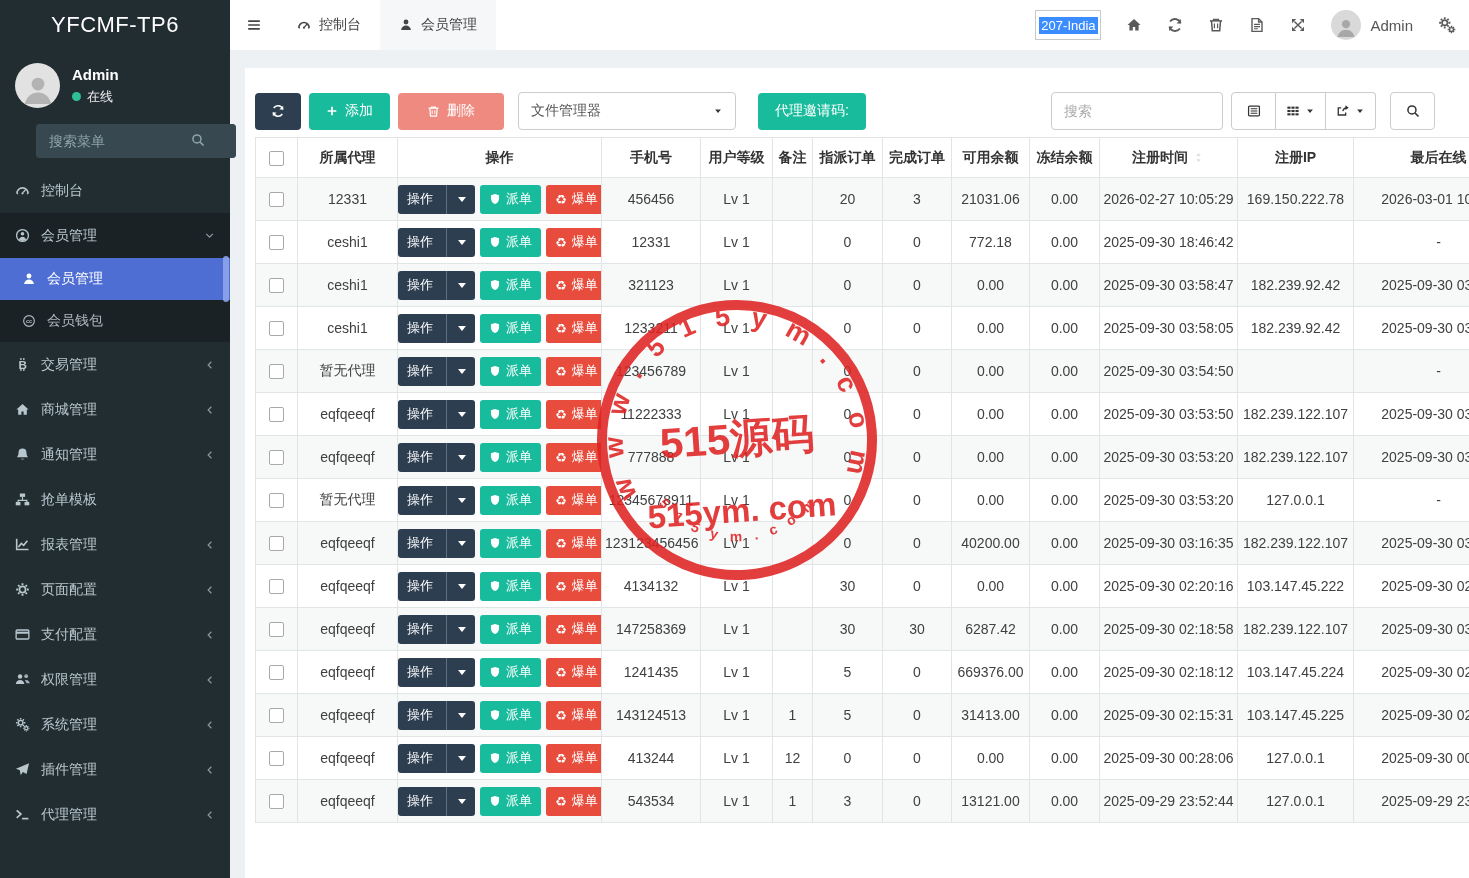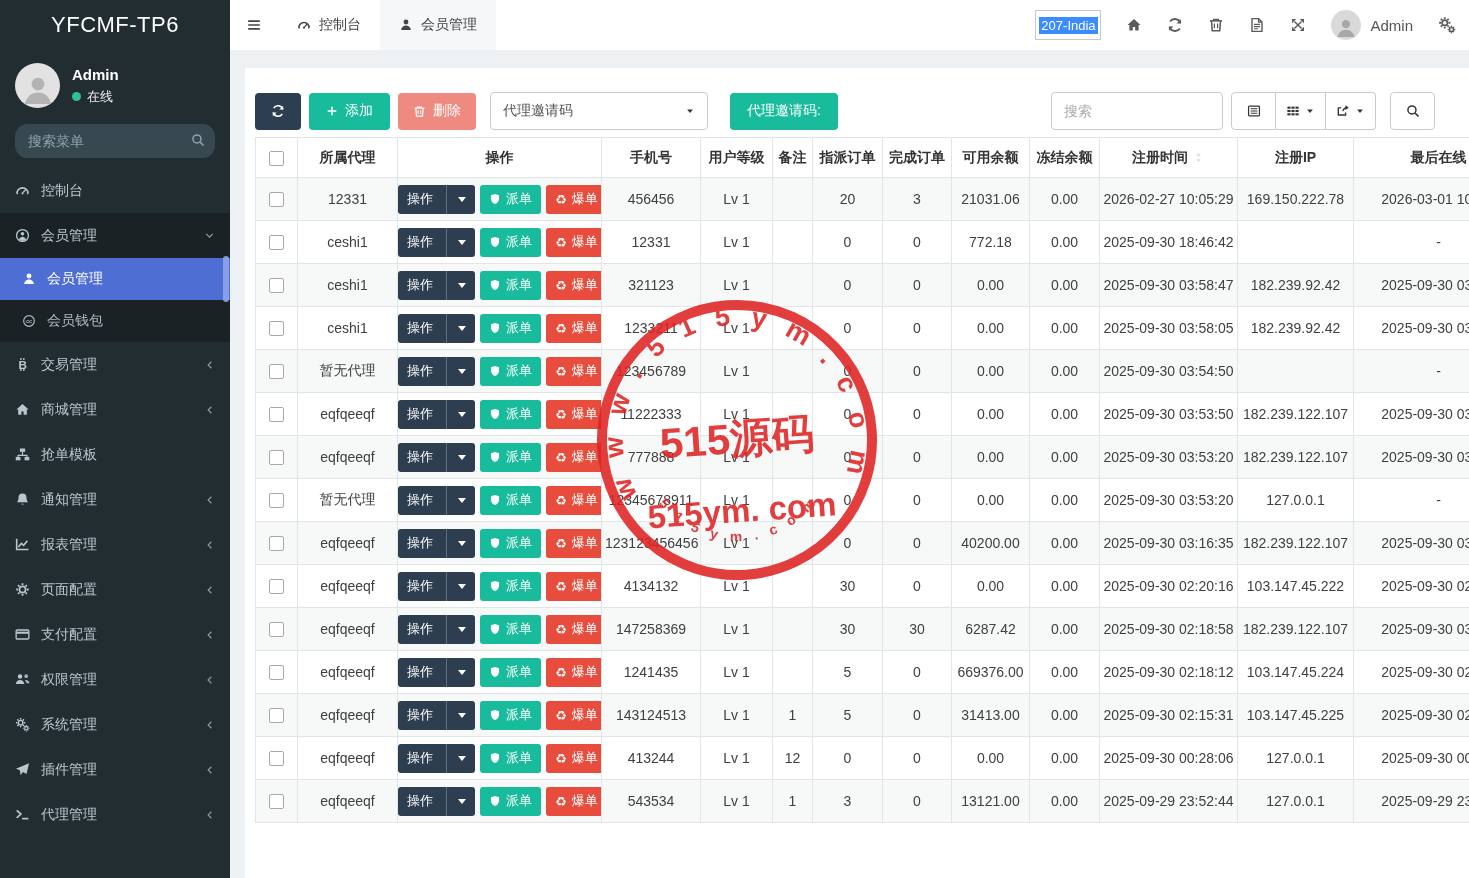--- a/index.html
+++ b/index.html
@@ -17,22 +17,22 @@
   .logo { height:50px; line-height:50px; text-align:center; color:#fff; font-size:22px; letter-spacing:.5px; }
   .logo b { font-weight:normal; }
   .user-panel { display:flex; align-items:center; gap:12px; padding:13px 15px 10px; }
   .avatar-big { width:45px; height:45px; border-radius:50%; background:#e2e2e2; color:#b3b3b3;
     display:flex; align-items:center; justify-content:center; overflow:hidden; }
   .avatar-big .ico{width:34px;height:34px; margin-top:8px;}
   .user-name { color:#fff; font-weight:bold; font-size:15px; margin-bottom:5px; }
   .user-status { display:flex; align-items:center; gap:6px; color:#eee; font-size:13px; }
   .status-dot { width:9px; height:9px; border-radius:50%; background:#2fbf96; display:inline-block; }
   .side-search { position:relative; margin:6px 15px 10px; }
-  .side-search input { width:100%; height:34px; background:#374850; border:1px solid #374850; border-radius:12px;
-    color:#ccc; padding:0 32px 0 12px; font-size:14px; font-family:inherit; outline:none; }
+  .side-search input { width:100%; height:34px; background:#374850; border:1px solid #374850; border-radius:3px;
+    color:#ccc; padding:0 32px 0 12px; font-size:14px; font-family:inherit; outline:none;margin-left:21px; }
   .side-search input::placeholder { color:#90a4ab; }
   .side-search .ico { position:absolute; right:10px; top:9px; color:#90a4ab; }
   .menu { list-style:none; }
   .menu-item { height:45px; display:flex; align-items:center; gap:11px; padding:0 15px; font-size:14px; cursor:pointer; color:#b8c7ce; }
   .menu-group.open { background:#1a2226; }
   .mi-label { flex:1; }
   .chev { color:#8d979e; width:11px; height:11px; }
   .submenu-item { height:42px; display:flex; align-items:center; gap:11px; padding:0 15px 0 22px; font-size:14px; color:#aeb9bf; cursor:pointer; }
   .submenu-item.active { background:#4e6ed4; color:#fff; }
   .side-thumb { position:absolute; right:1px; top:256px; width:6px; height:46px; background:#8fa3e8; opacity:.9; border-radius:3px; }
@@ -58,21 +58,21 @@
   .page-tab { height:40px; min-width:57px; padding:0 16px; display:flex; align-items:center; justify-content:center;
     background:#e2e6e9; color:#98a2a8; font-size:14px; border-radius:3px 3px 0 0; cursor:pointer; }
   .page-tab.active { background:#fff; color:#555; }
   .panel-body { flex:1; background:#fff; overflow:hidden; position:relative; }
 
   .toolbar { display:flex; align-items:center; gap:8px; padding:24px 34px 0 10px; }
   .btn { border:none; display:inline-flex; align-items:center; justify-content:center; gap:7px; color:#fff;
     font-size:14px; font-family:inherit; border-radius:4px; cursor:pointer; height:37px; }
   .btn.dark { background:#2c3e50; width:46px; }
   .btn.green { background:#18bc9c; padding:0 17px; }
-  .btn.redlight { background:#ee8a80; padding:0 15px; }
+  .btn.redlight { background:#ee8a80; padding:0 29px; }
   .select { width:218px; height:38px; border:1px solid #c8cdd2; border-radius:4px; background:#fff;
     display:flex; align-items:center; padding:0 12px; color:#555; cursor:pointer; margin-left:6px; }
   .select span.txt { flex:1; }
   .select .ico { color:#333; }
   .toolbar .btn.green.invite { margin-left:14px; }
   .toolbar-right { margin-left:auto; display:flex; align-items:center; gap:8px; }
   .search-input { width:172px; height:38px; border:1px solid #ccc; border-radius:4px; padding:0 12px;
     font-size:14px; font-family:inherit; color:#555; outline:none; }
   .search-input::placeholder { color:#aaa; }
   .btn-group { display:flex; }
@@ -208,41 +208,41 @@
        <span class="mi-label">商城管理</span>
         <span class="ico chev s10">
           <svg viewBox="0 0 16 16" xmlns="http://www.w3.org/2000/svg">
             <path d="M10.2 2.8 5 8l5.2 5.2" fill="none" stroke="currentColor" stroke-width="1.9"></path>
           </svg>
         </span>
       </div>
       <div class="menu-item">
         <span class="ico">
           <svg viewBox="0 0 16 16" xmlns="http://www.w3.org/2000/svg">
+            <path d="M8 1.5A4.2 4.2 0 0 0 3.8 5.7c0 3.2-1 4.6-1.7 5.3h11.8c-.7-.7-1.7-2.1-1.7-5.3A4.2 4.2 0 0 0 8 1.5z" fill="currentColor"></path>
+            <path d="M6.5 12.4a1.6 1.6 0 0 0 3 0z" fill="currentColor"></path>
+          </svg>
+        </span>
+       <span class="mi-label">通知管理</span>
+        <span class="ico chev s10">
+          <svg viewBox="0 0 16 16" xmlns="http://www.w3.org/2000/svg">
+            <path d="M10.2 2.8 5 8l5.2 5.2" fill="none" stroke="currentColor" stroke-width="1.9"></path>
+          </svg>
+        </span>
+      </div>
+      <div class="menu-item">
+        <span class="ico">
+          <svg viewBox="0 0 16 16" xmlns="http://www.w3.org/2000/svg">
             <rect x="5.2" y="1.6" width="5.6" height="3.6" fill="currentColor"></rect>
             <rect x="0.8" y="10.6" width="5" height="3.6" fill="currentColor"></rect>
             <rect x="10.2" y="10.6" width="5" height="3.6" fill="currentColor"></rect>
             <path d="M8 5.2v2.4M3.3 10.6V8.9h9.4v1.7M8 7.6v1.3" fill="none" stroke="currentColor" stroke-width="1.2"></path>
           </svg>
         </span>
        <span class="mi-label">抢单模板</span>
-      </div>
-      <div class="menu-item">
-        <span class="ico">
-          <svg viewBox="0 0 16 16" xmlns="http://www.w3.org/2000/svg">
-            <path d="M8 1.5A4.2 4.2 0 0 0 3.8 5.7c0 3.2-1 4.6-1.7 5.3h11.8c-.7-.7-1.7-2.1-1.7-5.3A4.2 4.2 0 0 0 8 1.5z" fill="currentColor"></path>
-            <path d="M6.5 12.4a1.6 1.6 0 0 0 3 0z" fill="currentColor"></path>
-          </svg>
-        </span>
-       <span class="mi-label">通知管理</span>
-        <span class="ico chev s10">
-          <svg viewBox="0 0 16 16" xmlns="http://www.w3.org/2000/svg">
-            <path d="M10.2 2.8 5 8l5.2 5.2" fill="none" stroke="currentColor" stroke-width="1.9"></path>
-          </svg>
-        </span>
       </div>
       <div class="menu-item">
         <span class="ico">
           <svg viewBox="0 0 16 16" xmlns="http://www.w3.org/2000/svg">
             <path d="M1.8 1.8v11.6h12.6" fill="none" stroke="currentColor" stroke-width="1.7"></path>
             <path d="M3.6 10.6 6.8 6.9l2.4 2 4-5" fill="none" stroke="currentColor" stroke-width="1.7"></path>
           </svg>
         </span>
        <span class="mi-label">报表管理</span>
         <span class="ico chev s10">
@@ -457,21 +457,21 @@
             <svg viewBox="0 0 16 16" xmlns="http://www.w3.org/2000/svg">
               <path d="M1.9 3.9h12.2" stroke="currentColor" stroke-width="1.5"></path>
               <path d="M5.6 3.9V2.5h4.8v1.4" fill="none" stroke="currentColor" stroke-width="1.5"></path>
               <path d="M3.5 3.9l.8 9.9h7.4l.8-9.9" fill="none" stroke="currentColor" stroke-width="1.5"></path>
               <path d="M6.4 6.4v4.8M9.6 6.4v4.8" stroke="currentColor" stroke-width="1.2"></path>
             </svg>
           </span>
         <span>删除</span>
       </button>
       <div class="select">
-        <span class="txt">代理邀请码</span>
+        <span class="txt">文件管理器</span>
         <span class="ico s10">
             <svg viewBox="0 0 16 16" xmlns="http://www.w3.org/2000/svg">
               <path d="M3.4 5.6h9.2L8 11z" fill="currentColor"></path>
             </svg>
           </span>
       </div>
       <button class="btn green invite">
         <span>代理邀请码:</span>
       </button>
       <div class="toolbar-right">

